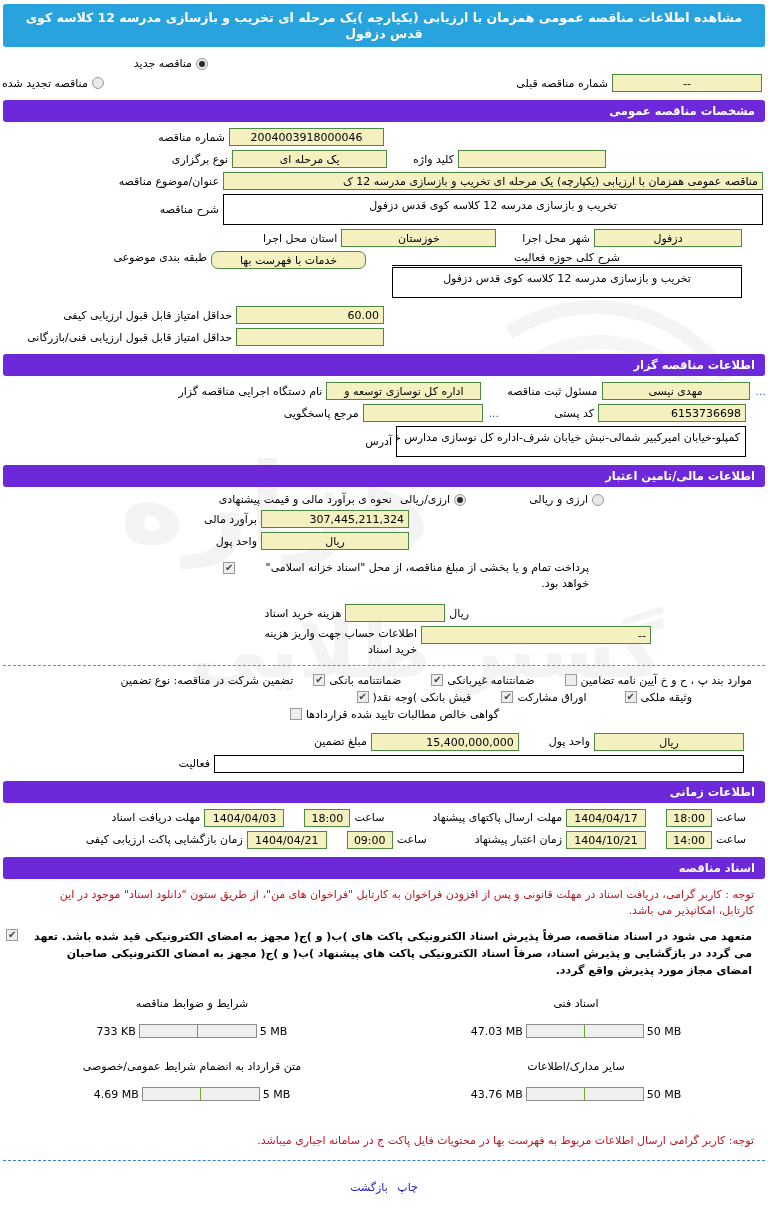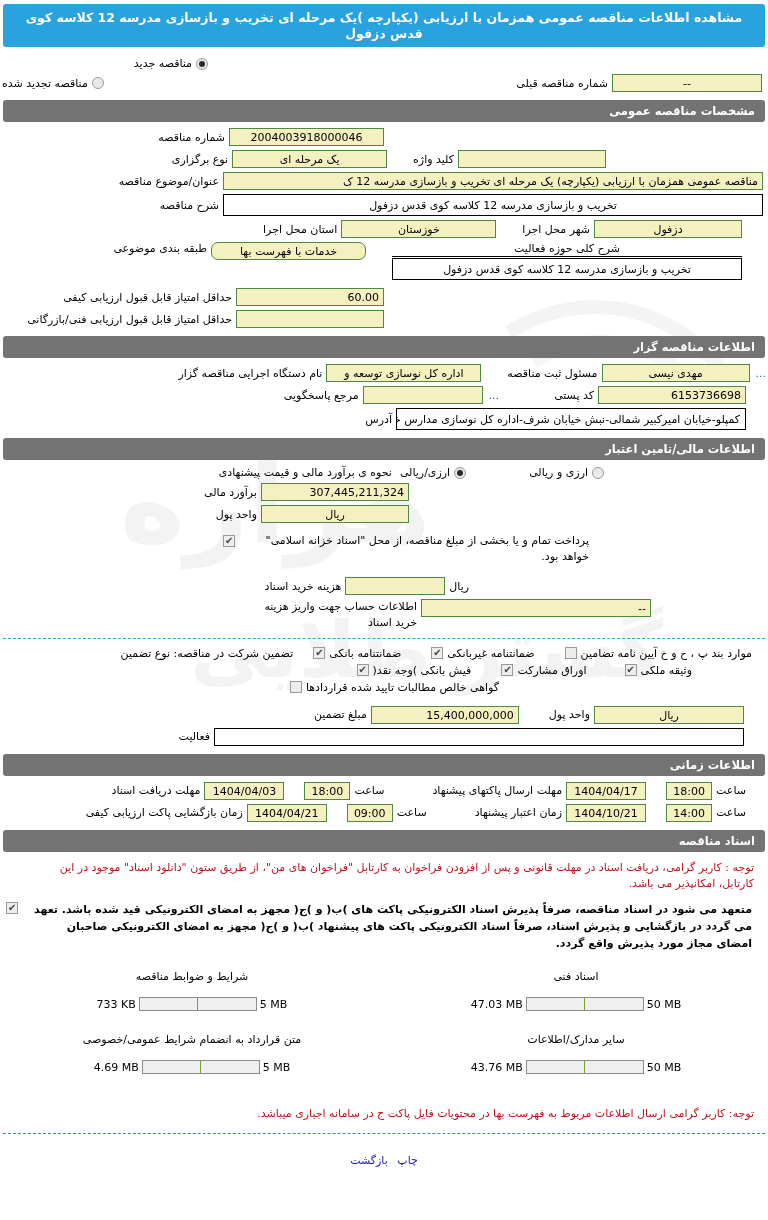--- a/index.html
+++ b/index.html
@@ -62,21 +62,21 @@
     color: #ffffff;
     font-weight: bold;
     font-size: 12.5px;
     text-align: center;
     padding: 6px 6px;
     margin: 4px 3px 6px 3px;
     border-radius: 3px;
     line-height: 1.25;
   }
   .section-bar {
-    background: #737373;
+    background: #6d28d9;
     color: #ffffff;
     font-weight: bold;
     font-size: 11.5px;
     text-align: right;
     padding: 4px 10px 4px 6px;
     margin: 6px 3px 4px 3px;
     border-radius: 3px;
   }
   .dashed-sep {
     border-top: 1px dashed #29a3dd;
@@ -106,21 +106,21 @@
     white-space: nowrap;
     text-align: center;
   }
   .fld.text-right { text-align: right; }
 
   .box {
     background: #ffffff;
     border: 1px solid #000000;
     padding: 2px 5px;
     font-size: 11px;
-    height: 22px;
+    height: 31px;
     line-height: 17px;
     overflow: hidden;
     white-space: nowrap;
     text-align: center;
   }
 
   .dots { color: #2b55c8; font-size: 11px; padding: 0 2px; cursor: pointer; }
 
   
   .radio {

